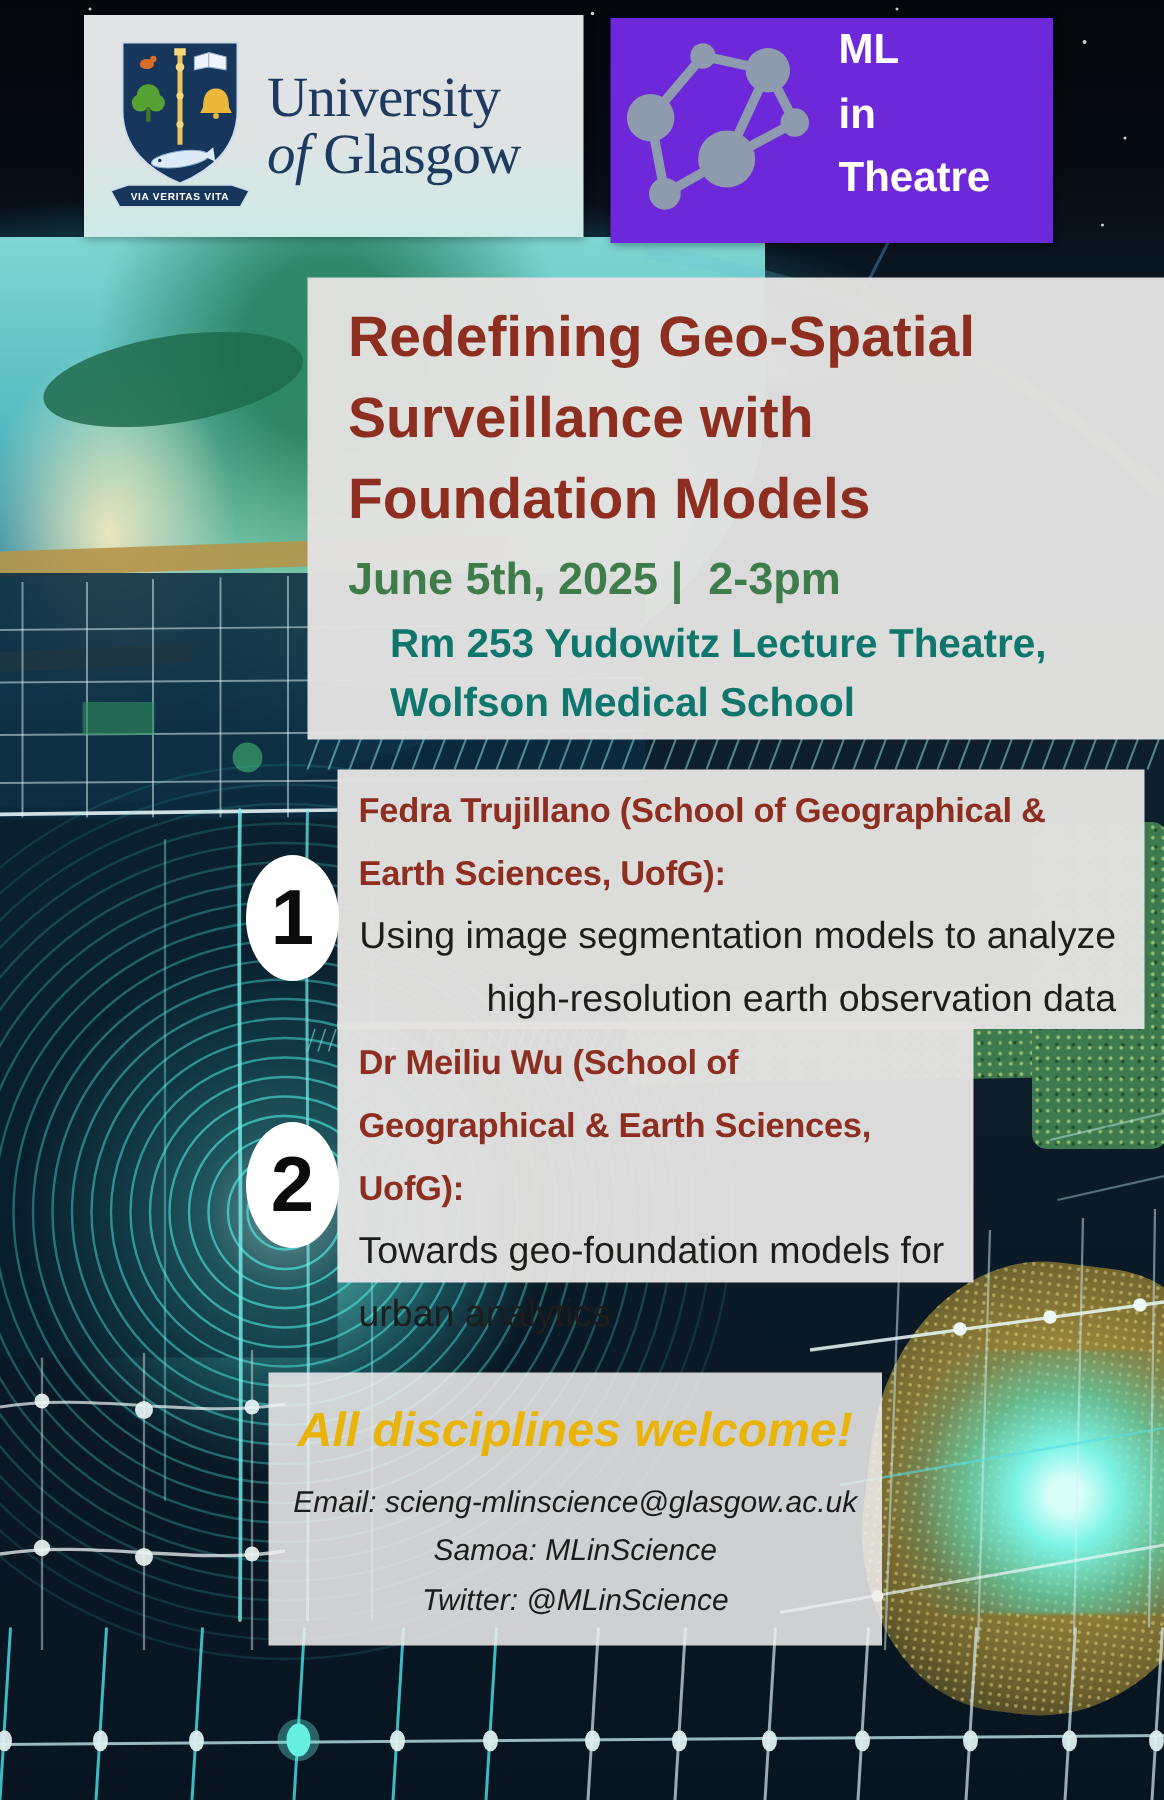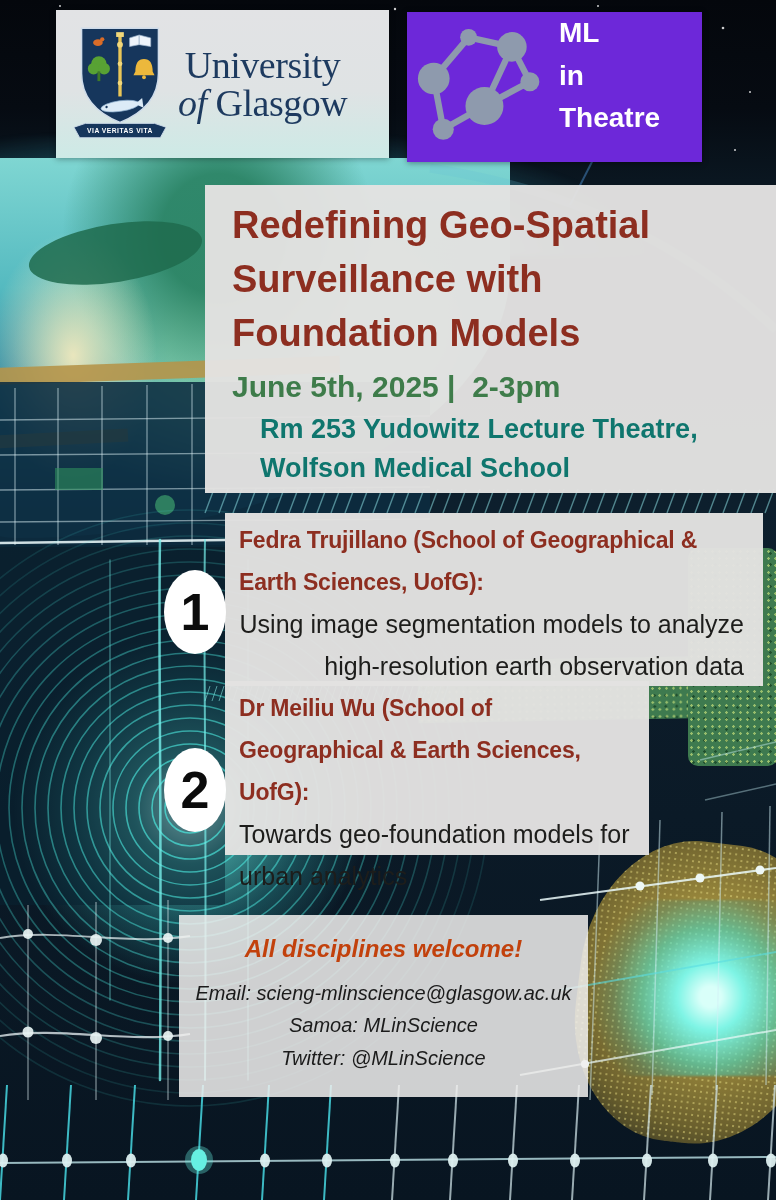--- a/index.html
+++ b/index.html
@@ -39,21 +39,21 @@
       background-blend-mode:normal;}
   .gold-patch:after{content:"";position:absolute;inset:0;border-radius:inherit;
       background-image:radial-gradient(rgba(236,224,130,.5) 1px, transparent 1.4px);background-size:6px 6px;}
   .teal-blob{position:absolute;left:592px;top:900px;width:228px;height:176px;filter:blur(1px);
       background:radial-gradient(circle at 52% 55%, #d9fff9 0 7%, #7df4e5 22%, rgba(61,226,211,.55) 45%, rgba(28,158,168,.22) 64%, rgba(0,0,0,0) 78%);}
   svg.overlay{position:absolute;left:0;top:0;z-index:1;}
 
   
   .uofg-box{position:absolute;left:56px;top:10px;width:333px;height:148px;z-index:3;
       background:linear-gradient(180deg,#e2e3e5 0%,#dfe3e4 55%,#cdeae6 100%);
-      display:flex;align-items:center;box-shadow:0 1px 6px rgba(0,0,0,.35);text-align:center;}
+      display:flex;align-items:center;box-shadow:0 1px 6px rgba(0,0,0,.35);}
   .crest{margin-left:16px;flex:0 0 auto;}
   .uofg-text{margin-left:10px;color:#1d3a5f;font-family:"Liberation Serif",serif;
       font-size:38px;line-height:1.0;letter-spacing:-.5px;}
   .uofg-text .of{font-style:italic;}
   .ml-box{position:absolute;left:407px;top:12px;width:295px;height:150px;z-index:3;
       background:#6d28d9;display:flex;align-items:flex-start;box-shadow:0 1px 6px rgba(0,0,0,.4);}
   .ml-text{margin-left:14px;color:#ffffff;font-weight:bold;font-size:28px;line-height:1.52;}
 
   
   .panel{position:absolute;z-index:2;background:rgba(227,226,225,.97);}
@@ -71,21 +71,21 @@
   .speaker2 .speaker-talk{max-width:405px;}
 
   .num-circle{position:absolute;z-index:4;width:62px;height:84px;border-radius:50%;
       background:#ffffff;display:flex;align-items:center;justify-content:center;
       font-weight:bold;font-size:52px;color:#0b0b0b;}
   .circle1{left:164px;top:570px;}
   .circle2{left:164px;top:748px;}
 
   .footer-panel{left:179px;top:915px;width:409px;height:182px;z-index:2;
       background:rgba(240,239,238,.86);text-align:center;box-sizing:border-box;padding-top:20px;}
-  .footer-head{color:#c2410c;font-weight:bold;font-style:italic;font-size:24px;}
+  .footer-head{color:#eab308;font-weight:bold;font-style:italic;font-size:32px;}
   .footer-line{color:#1b1b1b;font-style:italic;font-size:20px;line-height:1.62;}
   .footer-contacts{margin-top:14px;}
 </style>
 </head>
 <body>
 
 <div class="poster">
 
   <div class="bg">
     <div class="horizon"></div>

